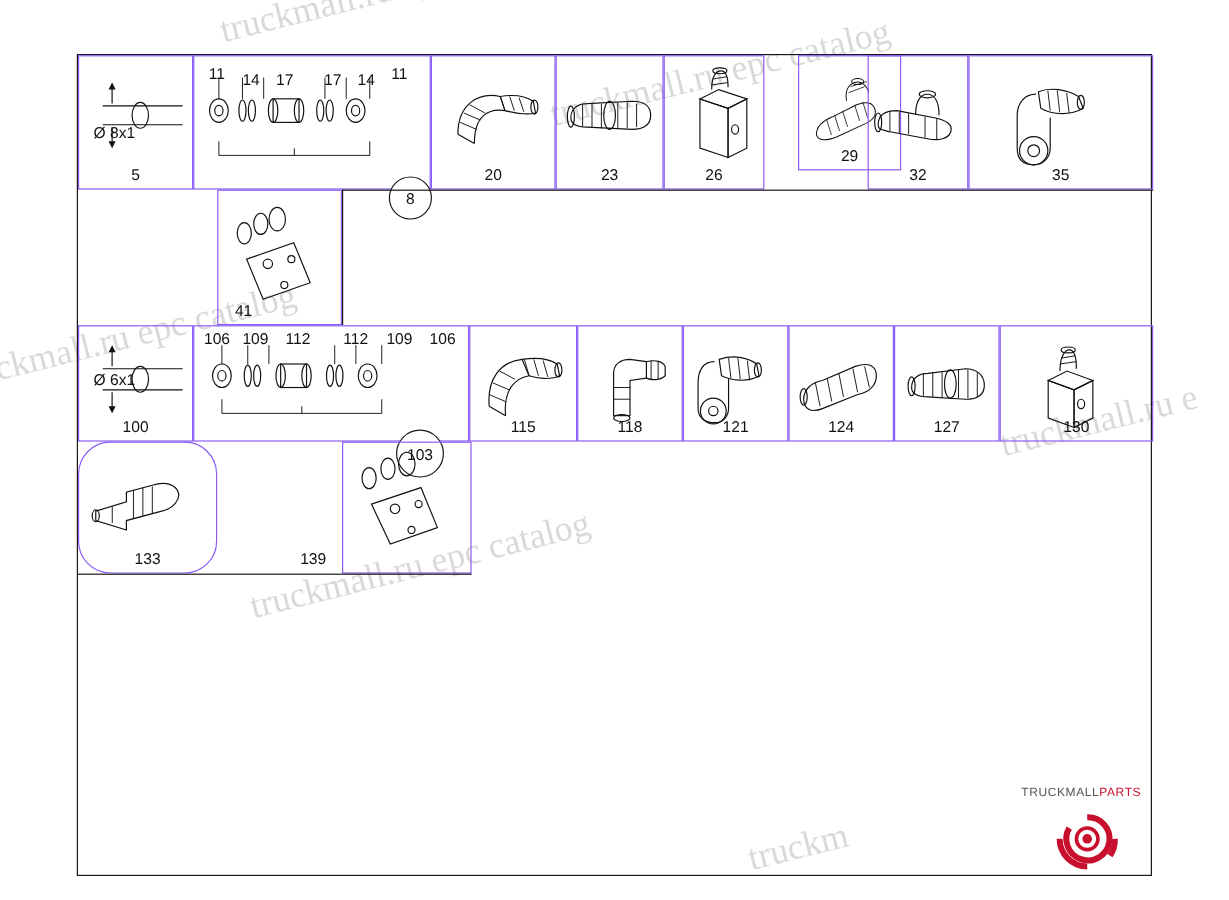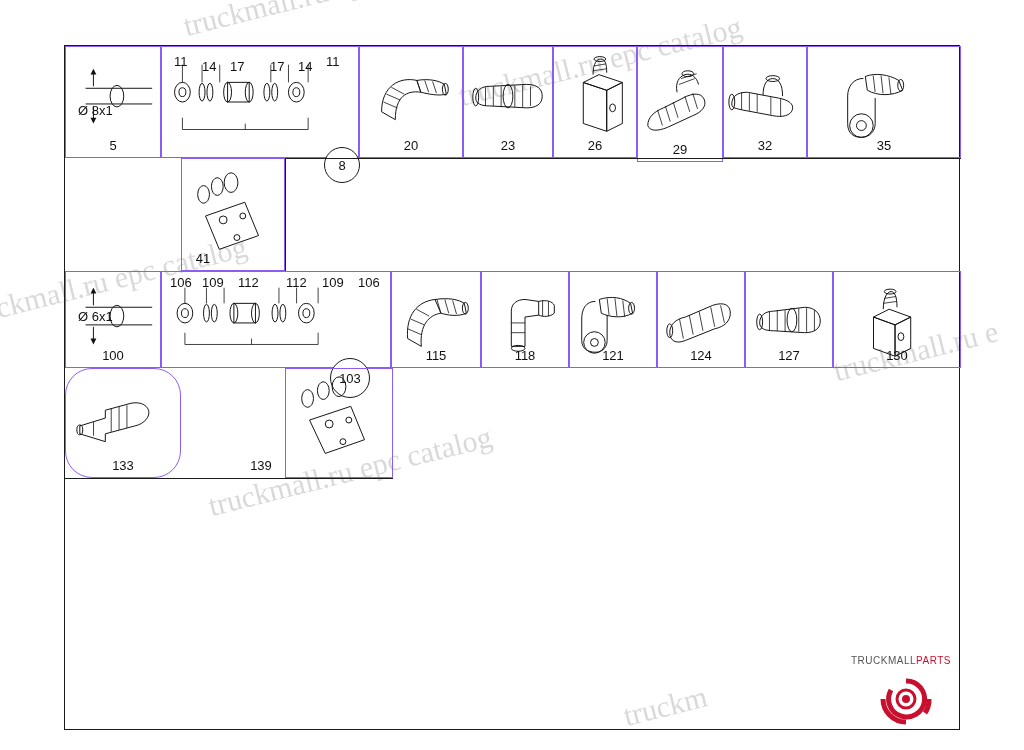--- a/index.html
+++ b/index.html
@@ -156,21 +156,21 @@
       <g stroke="#111" stroke-width=".8" fill="none">
         <path d="M40,24 L54,22"></path>
           <path d="M41,19 L53,17"></path>
       </g>
       <ellipse cx="47" cy="12" rx="6" ry="2.5" fill="none" stroke="#111"></ellipse>
       <ellipse cx="60" cy="62" rx="3" ry="4" fill="none" stroke="#111"></ellipse>
     </svg>
     <div class="cellnum">26</div>
   </div>
 
-  <div class="cell" style="left:572px;top:0;width:86px;height:116px;">
+  <div class="cell" style="left:600px;top:0;width:86px;height:96px;">
     <svg class="art" viewBox="0 0 86 112">
       <path d="M10,78 C10,70 16,64 26,60 L50,48 C60,44 66,46 68,52 C70,58 66,64 56,68 L30,80 C20,84 12,84 10,78 Z" fill="none" stroke="#111"></path>
       <g stroke="#111" stroke-width=".8" fill="none">
         <path d="M20,62 L25,78"></path>
           <path d="M28,58 L33,74"></path>
           <path d="M36,54 L41,70"></path>
         <path d="M48,48 L53,64"></path>
           <path d="M56,45 L61,61"></path>
       </g>
       <path d="M40,44 C38,34 42,28 48,26 C54,24 60,28 62,36" fill="none" stroke="#111"></path>

